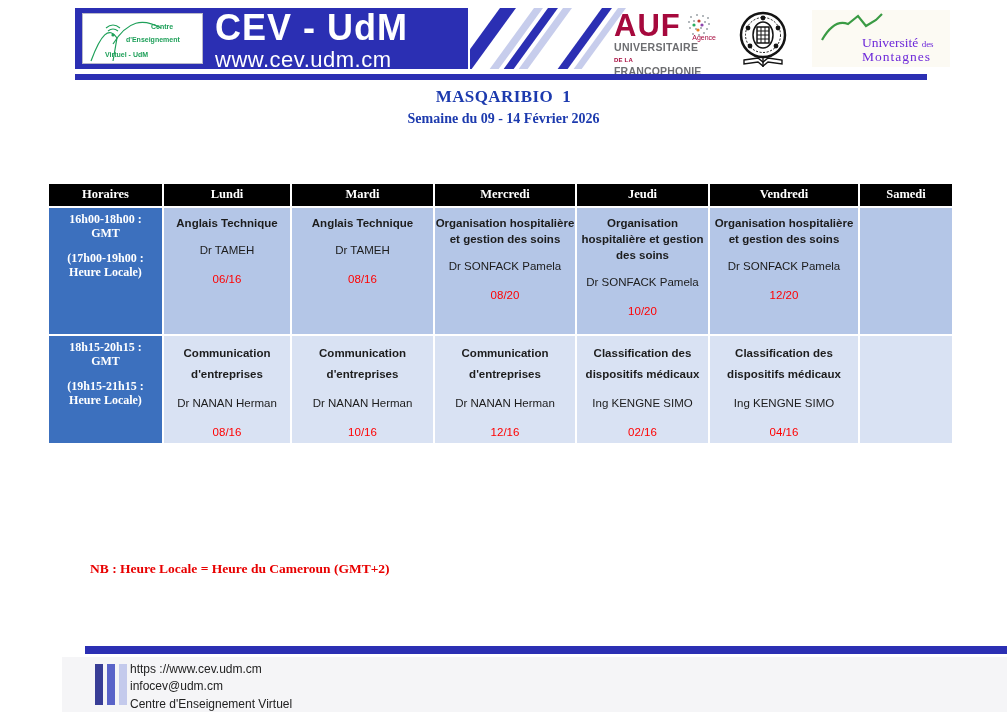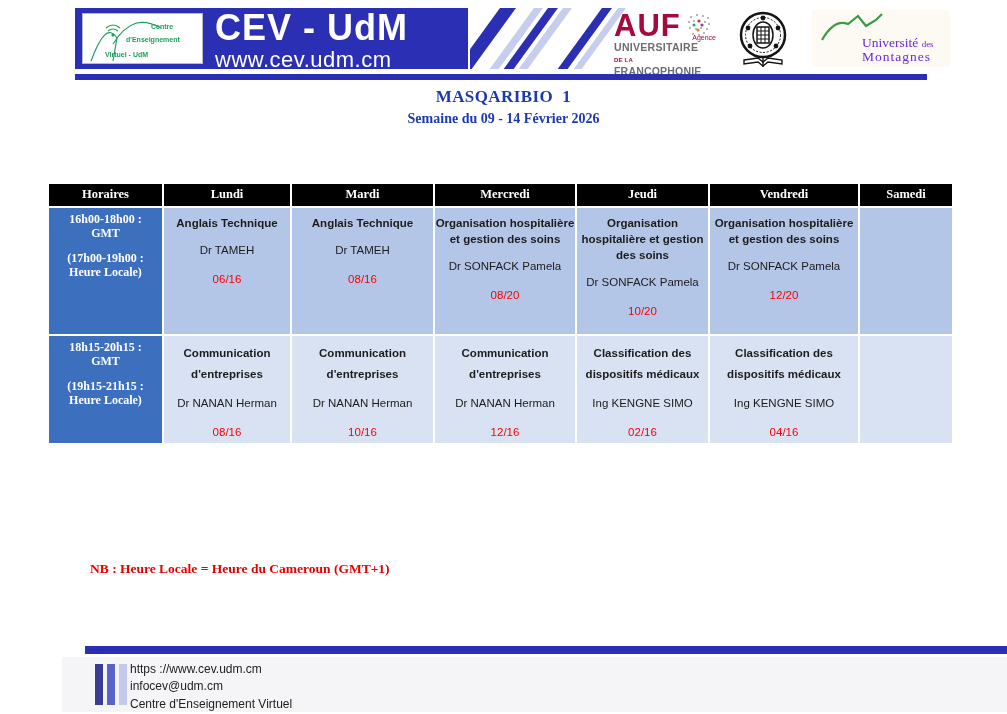--- a/index.html
+++ b/index.html
@@ -280,21 +280,21 @@
         <td class="cell">
           <div class="course">Classification des dispositifs médicaux</div>
           <div class="teacher">Ing KENGNE SIMO</div>
           <div class="session">04/16</div>
         </td>
         <td class="cell"></td>
       </tr>
     </tbody>
   </table>
 
-  <div class="note">NB : Heure Locale = Heure du Cameroun (GMT+1)</div>
+  <div class="note">NB : Heure Locale = Heure du Cameroun (GMT+2)</div>
 
   <div class="footer-bar"></div>
   <div class="footer-panel">
     <div class="fbars">
       <div class="fbar fb1"></div>
       <div class="fbar fb2"></div>
       <div class="fbar fb3"></div>
     </div>
     <div class="ftext">
       <div>https ://www.cev.udm.cm</div>

